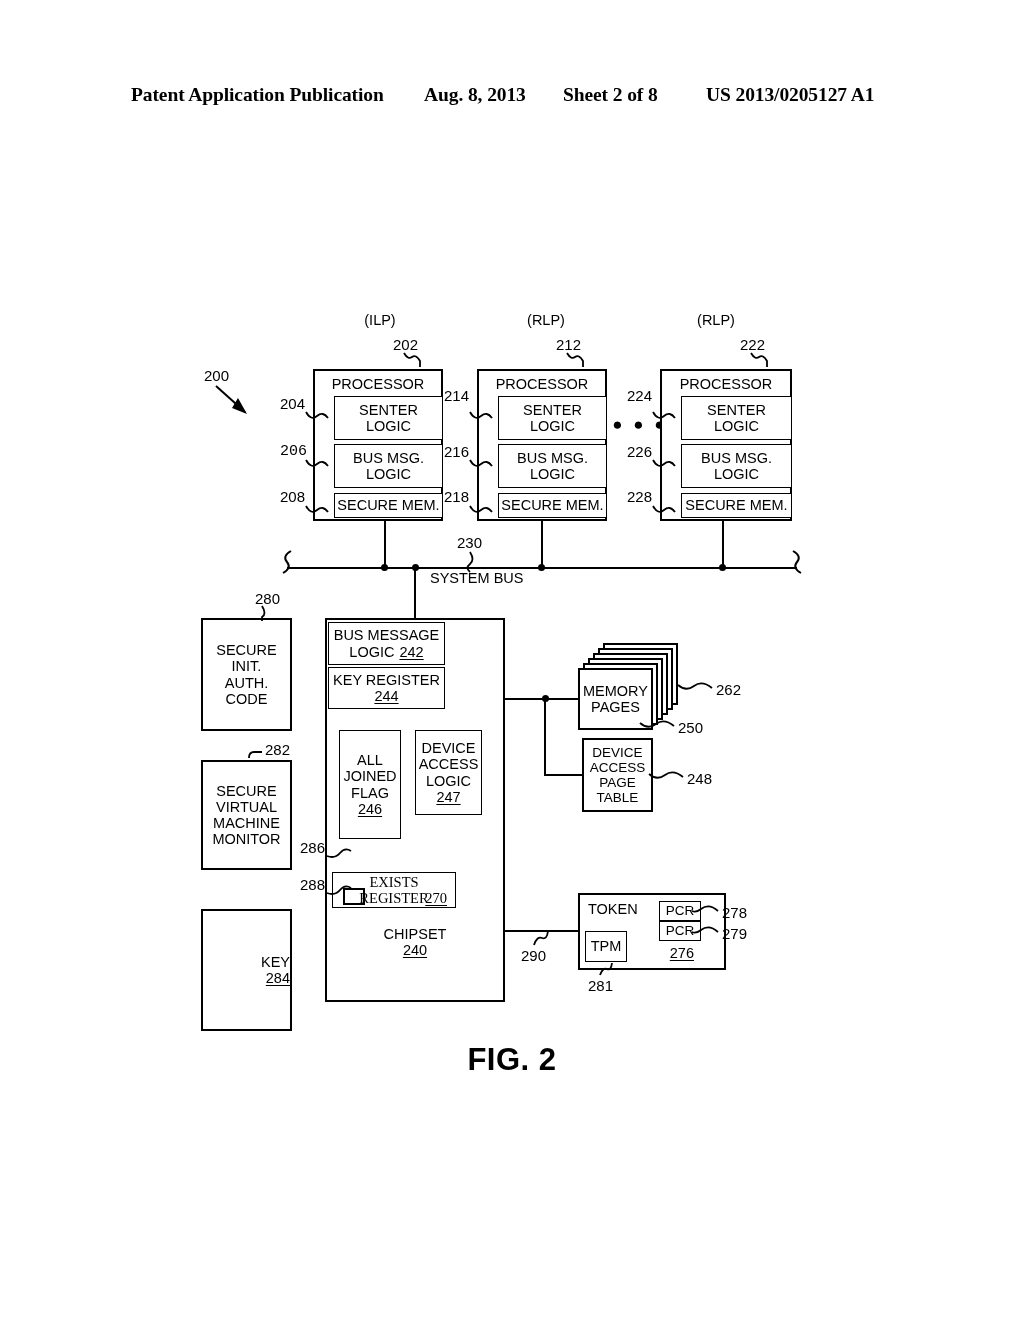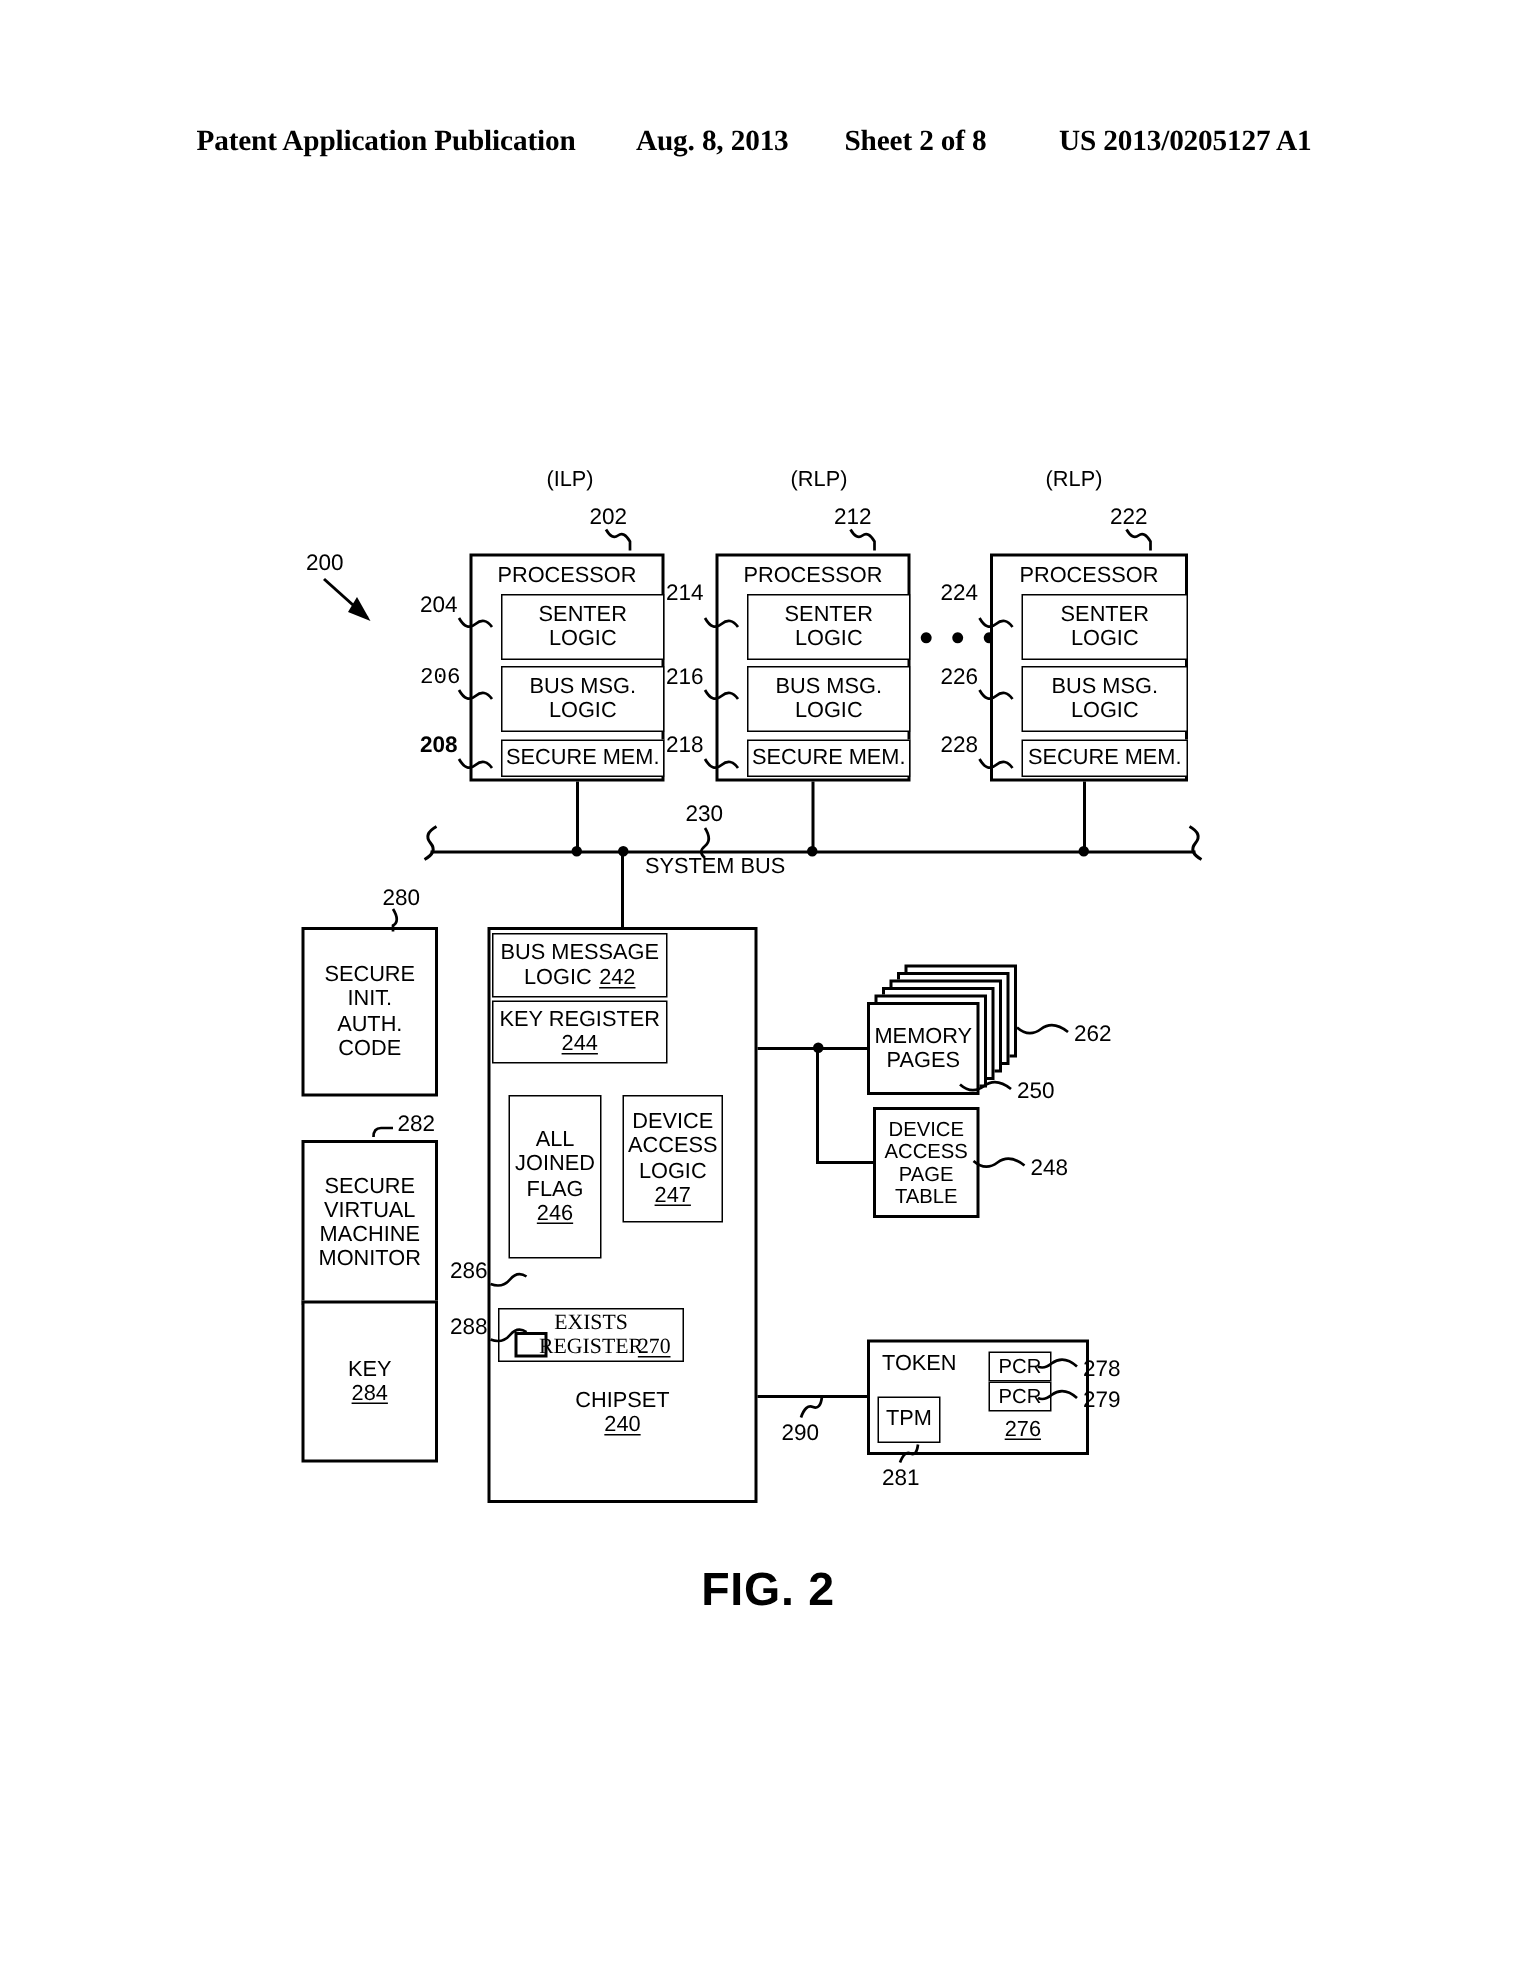--- a/index.html
+++ b/index.html
@@ -159,21 +159,21 @@
   </div>
   <div class="box thin" style="left:334px; top:444px; width:109px; height:44px;">
     <div>BUS MSG.</div>
     <div>LOGIC</div>
   </div>
   <div class="box thin" style="left:334px; top:493px; width:109px; height:25px;">
     <div>SECURE MEM.</div>
   </div>
   <div class="ref" style="left:280px; top:396px;">204</div>
   <div class="ref" style="left:280px; top:444px;font-family:Liberation Mono, monospace;">206</div>
-  <div class="ref" style="left:280px; top:489px;font-weight:bold;">208</div>
+  <div class="ref" style="left:280px; top:489px;">208</div>
 
   <div class="lbl" style="left:506px; top:312px; width:80px;">(RLP)</div>
   <div class="ref" style="left:556px; top:337px;">212</div>
 
   <div class="box" style="left:477px; top:369px; width:130px; height:152px;">
     <div class="proc-title">PROCESSOR</div>
   </div>
   <div class="box thin" style="left:498px; top:396px; width:109px; height:44px;">
     <div>SENTER</div>
     <div>LOGIC</div>
@@ -237,21 +237,21 @@
   </div>
 
   <div class="ref" style="left:265px; top:742px;">282</div>
   <div class="box" style="left:201px; top:760px; width:91px; height:110px;">
     <div>SECURE</div>
     <div>VIRTUAL</div>
     <div>MACHINE</div>
     <div>MONITOR</div>
   </div>
 
-  <div class="box" style="left:201px; top:867px; width:91px; height:108px;">
+  <div class="box" style="left:201px; top:909px; width:91px; height:122px;align-items:flex-end;">
     <div>KEY</div>
     <div class="ref-u" style="font-size:14.5px;">284</div>
   </div>
 
   <div class="box" style="left:325px; top:618px; width:180px; height:384px; justify-content:flex-end; padding-bottom:42px;">
     <div>CHIPSET</div>
     <div class="ref-u" style="font-size:14.5px;">240</div>
   </div>
 
   <div class="box thin" style="left:328px; top:622px; width:117px; height:43px;">

